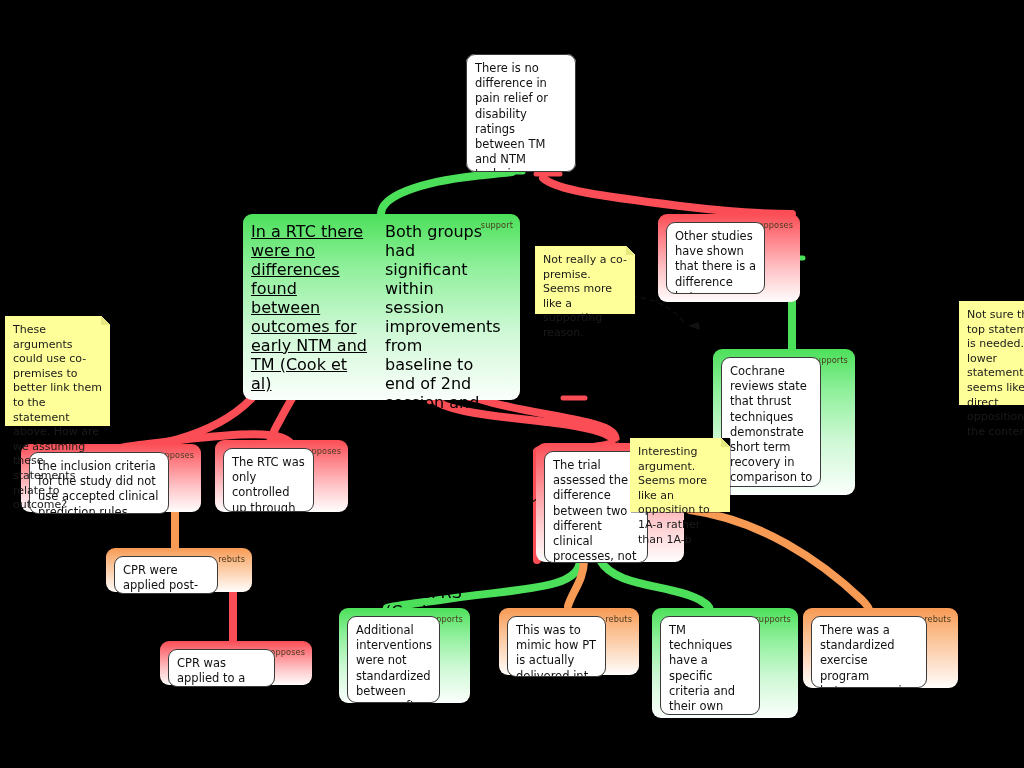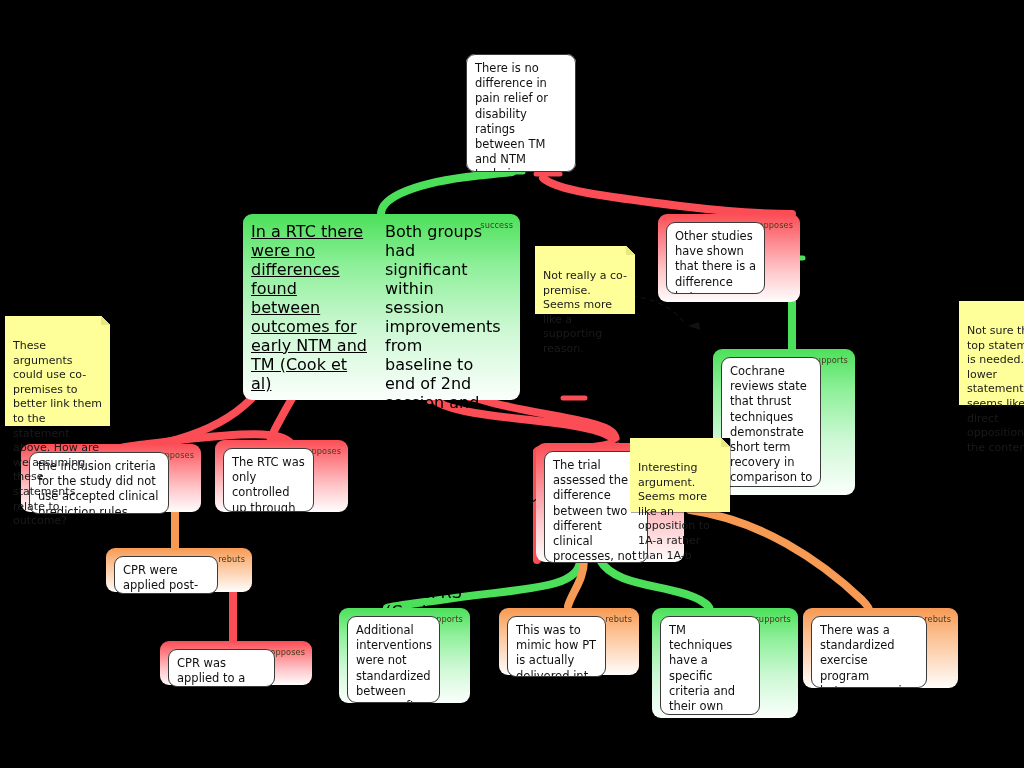--- a/index.html
+++ b/index.html
@@ -15,21 +15,21 @@
        padding:6px 7px 6px 8px;color:#111;font-size:11.5px;line-height:15.2px;
        overflow:hidden;}
   .node .reltag{position:absolute;top:6px;right:7px;font-size:8.2px;
        color:#4a3a20;letter-spacing:.1px;}
   .g-support{background:linear-gradient(to bottom,#4ce05a 0%,#8ef09a 28%,#cdf8d4 62%,#fbfffc 100%);}
   .g-oppose{background:linear-gradient(to bottom,#fb4d55 0%,#fd868c 30%,#fec6c9 64%,#fffdfd 100%);}
   .g-rebut{background:linear-gradient(to bottom,#f79a54 0%,#fbbd8c 32%,#fdddc4 66%,#fffdfb 100%);}
 
   
   .note{position:absolute;background:#ffff99;color:#1a1a1a;box-sizing:border-box;
-        padding:23px 8px 6px 8px;font-size:11px;line-height:14.6px;
+        padding:7px 8px 6px 8px;font-size:11px;line-height:14.6px;
         font-family:"DejaVu Sans","Liberation Sans",sans-serif;
         box-shadow:1px 1px 0 rgba(0,0,0,.35);}
   .note .fold{position:absolute;right:0;top:0;width:9px;height:9px;
         background:linear-gradient(225deg,#000 0 48%,#e8e880 48% 100%);}
 </style>
 </head>
 <body>
 
 <div id="canvas">
 
@@ -72,21 +72,21 @@
     <path d="M531,503 L620,440" stroke="#111" stroke-width="1.2" fill="none"></path>
   </svg>
 
   <div class="node" style="left:466px;top:54px;width:110px;height:118px;background:#fff;">
     <div class="inner" style="left:0;top:0;width:110px;height:118px;">
       <span>There is no difference in pain relief or disability ratings between TM and NTM techniques when used as an early intervention for person with mechanical LBP.</span>
     </div>
   </div>
 
   <div class="node g-support" style="left:243px;top:214px;width:277px;height:186px;">
-    <div class="reltag">success</div>
+    <div class="reltag">support</div>
   </div>
   <div class="inner" style="position:absolute;left:251px;top:222px;width:120px;height:74px;text-decoration:underline;">
     <span>In a RTC there were no differences found between outcomes for early NTM and TM (Cook et al)</span>
   </div>
   <div class="inner" style="position:absolute;left:385px;top:222px;width:100px;height:178px;">
     <span>Both groups had significant within session improvements from baseline to end of 2nd session and within session improvements from end of 2nd session to d/c, based on outcome measures of ODI CPRS (Cook et al)</span>
   </div>
 
   <div class="node g-oppose" style="left:658px;top:214px;width:142px;height:88px;">
     <div class="reltag">opposes</div>

